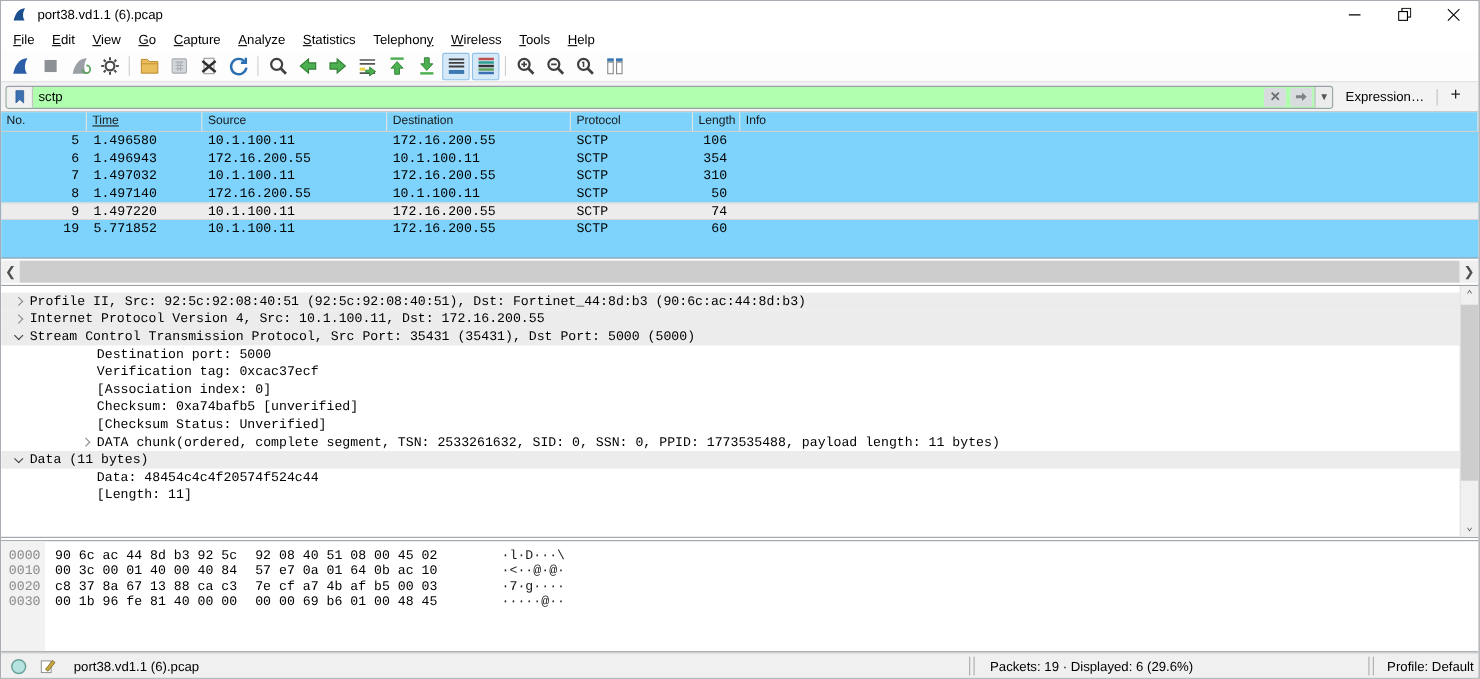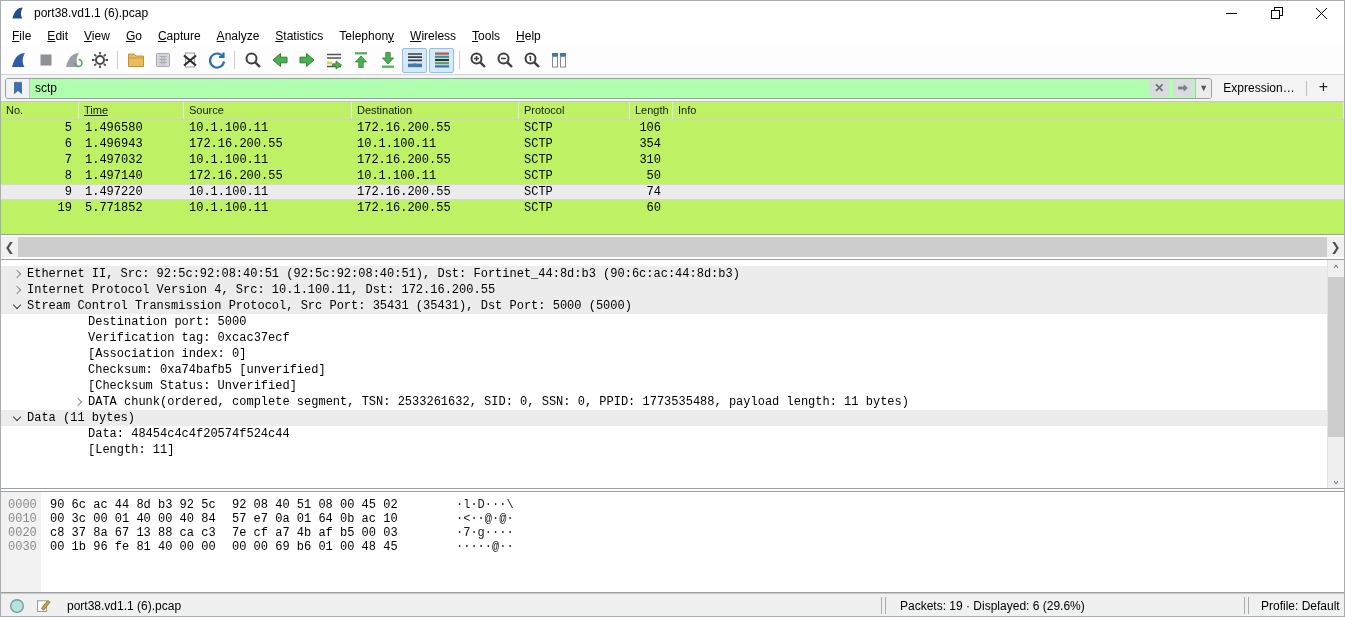--- a/index.html
+++ b/index.html
@@ -41,21 +41,21 @@
   .ff-btn { width: 20px; height: 17px; border-radius: 2px; background: #d9dcdf; margin: 0 2px;
             display: flex; align-items: center; justify-content: center; flex: none;
             color: #6b7075; font-size: 12px; font-weight: bold; }
   .ff-caret { width: 16px; height: 100%; border-left: 1px solid #b8bcc0; display: flex;
               align-items: center; justify-content: center; color: #555; font-size: 9px; flex: none;
               background: #ececec; }
   .fb-expression { font-size: 12px; padding: 0 11px; }
   .fb-sep { width: 1px; height: 15px; background: #c0c0c0; }
   .fb-add { font-size: 16px; padding: 0 12px 2px 12px; color: #222; }
   
-  .packetlist { height: 133px; border-bottom: 1px solid #9aa0a6; background: #bef264; flex: none; overflow: hidden; }
+  .packetlist { height: 133px; border-bottom: 1px solid #9aa0a6; background: #7dd3fc; flex: none; overflow: hidden; }
   .pl-header { height: 18px; display: flex; border-bottom: 1px solid #d0d0d0; font-size: 11px; color:#1a1a1a; }
   .pl-hcell { border-right: 1px solid #e4e4e4; padding: 2px 0 0 5px; white-space: nowrap; overflow: hidden; }
   .pl-row { height: 16px; display: flex; font-family: "Liberation Mono", monospace; font-size: 12px;
             line-height: 16px; white-space: pre; }
   .pl-row.selected { background: #ececec; box-shadow: inset 0 1px 0 #d6d6d6, inset 0 -1px 0 #d6d6d6; }
   .pl-cell { overflow: hidden; white-space: pre; }
   .pl-cell.c0 { text-align: right; padding-right: 7px; }
   .pl-cell.c1 { padding-left: 6px; }
   .pl-cell.c2, .pl-cell.c3, .pl-cell.c4 { padding-left: 5px; }
   .pl-cell.c5 { text-align: right; padding-right: 12px; }
@@ -362,21 +362,21 @@
   </div>
 
   <div class="hscroll">
     <div class="hs-btn">❮</div>
     <div class="hs-thumb"></div>
     <div class="hs-btn">❯</div>
   </div>
 
   <div class="details">
     <div>
-        <div class="dt-row lv0 shaded"><span class="chev-box"><span class="chev collapsed"></span></span><span class="dt-text">Ethernet II, Src: 92:5c:92:08:40:51 (92:5c:92:08:40:51), Dst: Fortinet_44:8d:b3 (90:6c:ac:44:8d:b3)</span></div>
+        <div class="dt-row lv0 shaded"><span class="chev-box"><span class="chev collapsed"></span></span><span class="dt-text">Profile II, Src: 92:5c:92:08:40:51 (92:5c:92:08:40:51), Dst: Fortinet_44:8d:b3 (90:6c:ac:44:8d:b3)</span></div>
         <div class="dt-row lv0 shaded"><span class="chev-box"><span class="chev collapsed"></span></span><span class="dt-text">Internet Protocol Version 4, Src: 10.1.100.11, Dst: 172.16.200.55</span></div>
         <div class="dt-row lv0 shaded"><span class="chev-box"><span class="chev expanded"></span></span><span class="dt-text">Stream Control Transmission Protocol, Src Port: 35431 (35431), Dst Port: 5000 (5000)</span></div>
         <div class="dt-row lv1"><span class="chev-box"></span><span class="dt-text">Destination port: 5000</span></div>
         <div class="dt-row lv1"><span class="chev-box"></span><span class="dt-text">Verification tag: 0xcac37ecf</span></div>
         <div class="dt-row lv1"><span class="chev-box"></span><span class="dt-text">[Association index: 0]</span></div>
         <div class="dt-row lv1"><span class="chev-box"></span><span class="dt-text">Checksum: 0xa74bafb5 [unverified]</span></div>
         <div class="dt-row lv1"><span class="chev-box"></span><span class="dt-text">[Checksum Status: Unverified]</span></div>
         <div class="dt-row lv1"><span class="chev-box"><span class="chev collapsed"></span></span><span class="dt-text">DATA chunk(ordered, complete segment, TSN: 2533261632, SID: 0, SSN: 0, PPID: 1773535488, payload length: 11 bytes)</span></div>
         <div class="dt-row lv0 shaded"><span class="chev-box"><span class="chev expanded"></span></span><span class="dt-text">Data (11 bytes)</span></div>
         <div class="dt-row lv1"><span class="chev-box"></span><span class="dt-text">Data: 48454c4c4f20574f524c44</span></div>

